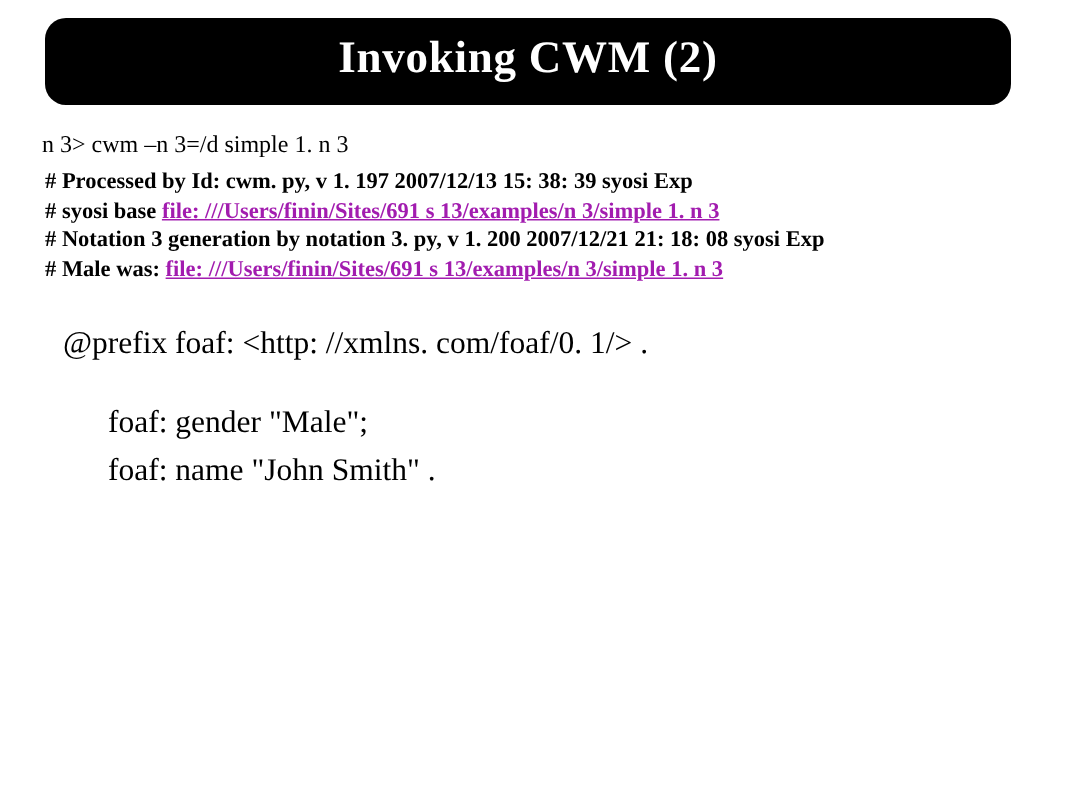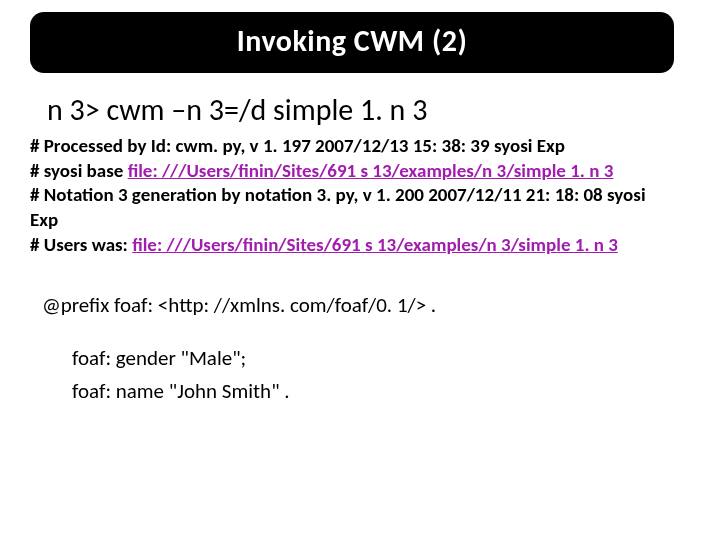--- a/index.html
+++ b/index.html
@@ -11,53 +11,54 @@
     font-family: Calibri, 'Segoe UI', Arial, sans-serif;
     color: #000;
     overflow: hidden;
   }
   .slide {
     width: 720px;
     height: 540px;
     position: relative;
     padding: 12px 40px 0 24px;
     box-sizing: border-box;
+    font-family: Liberation Serif, serif;
   }
   .title-bar {
     background: #000000;
     border-radius: 14px;
     padding: 10px 18px 14px 18px;
     margin: 0 6px 18px 6px;
   }
   .title-text {
     color: #ffffff;
     font-size: 30px;
     font-weight: 700;
     text-align: center;
     letter-spacing: 0.5px;
   }
   .cmd-line {
-    font-size: 30px;
-    margin: 6px 6px 6px 23px;
+    font-size: 16px;
+    margin: 6px 6px 6px 4px;
     font-weight: 400;
   }
   .comments {
     margin: 6px 6px 10px 6px;
   }
   .comment-line {
-    font-size: 19px;
+    font-size: 15px;
     line-height: 1.3;
     font-weight: 600;
   }
   .comment-line a, .underlined {
     color: #a21caf;
     text-decoration: underline;
   }
   .rdf-block {
-    margin: 32px 18px 0 18px;
+    margin: 22px 18px 0 18px;
     font-size: 21px;
     line-height: 1.55;
   }
   .rdf-prefix {
     margin-bottom: 20px;
   }
   .rdf-ind1 { padding-left: 30px; }
 </style>
 </head>
 <body>
@@ -68,23 +69,23 @@
     <div class="title-text">Invoking CWM (2)</div>
   </div>
 
   <div class="cmd-line">n 3&gt; cwm –n 3=/d   simple 1. n 3</div>
 
   <div class="comments">
     <div class="comment-line"># Processed by Id: cwm. py, v 1. 197 2007/12/13 15: 38: 39 syosi Exp</div>
     <div class="comment-line">
       <span># syosi base </span><span class="underlined">file: ///Users/finin/Sites/691 s 13/examples/n 3/simple 1. n 3</span>
     </div>
-    <div class="comment-line">#   Notation 3 generation by   notation 3. py, v 1. 200 2007/12/11 21: 18: 08 syosi Exp</div>
+    <div class="comment-line">#   Notation 3 generation by   notation 3. py, v 1. 200 2007/12/21 21: 18: 08 syosi Exp</div>
     <div class="comment-line">
-      <span>#   Users was: </span><span class="underlined">file: ///Users/finin/Sites/691 s 13/examples/n 3/simple 1. n 3</span>
+      <span>#   Male was: </span><span class="underlined">file: ///Users/finin/Sites/691 s 13/examples/n 3/simple 1. n 3</span>
     </div>
   </div>
 
   <div class="rdf-block">
     <div class="rdf-prefix">@prefix foaf: &lt;http: //xmlns. com/foaf/0. 1/&gt; .</div>
     <div class="rdf-ind1">foaf: gender "Male";</div>
     <div class="rdf-ind1">foaf: name "John Smith" .</div>
   </div>
 
 </div>

